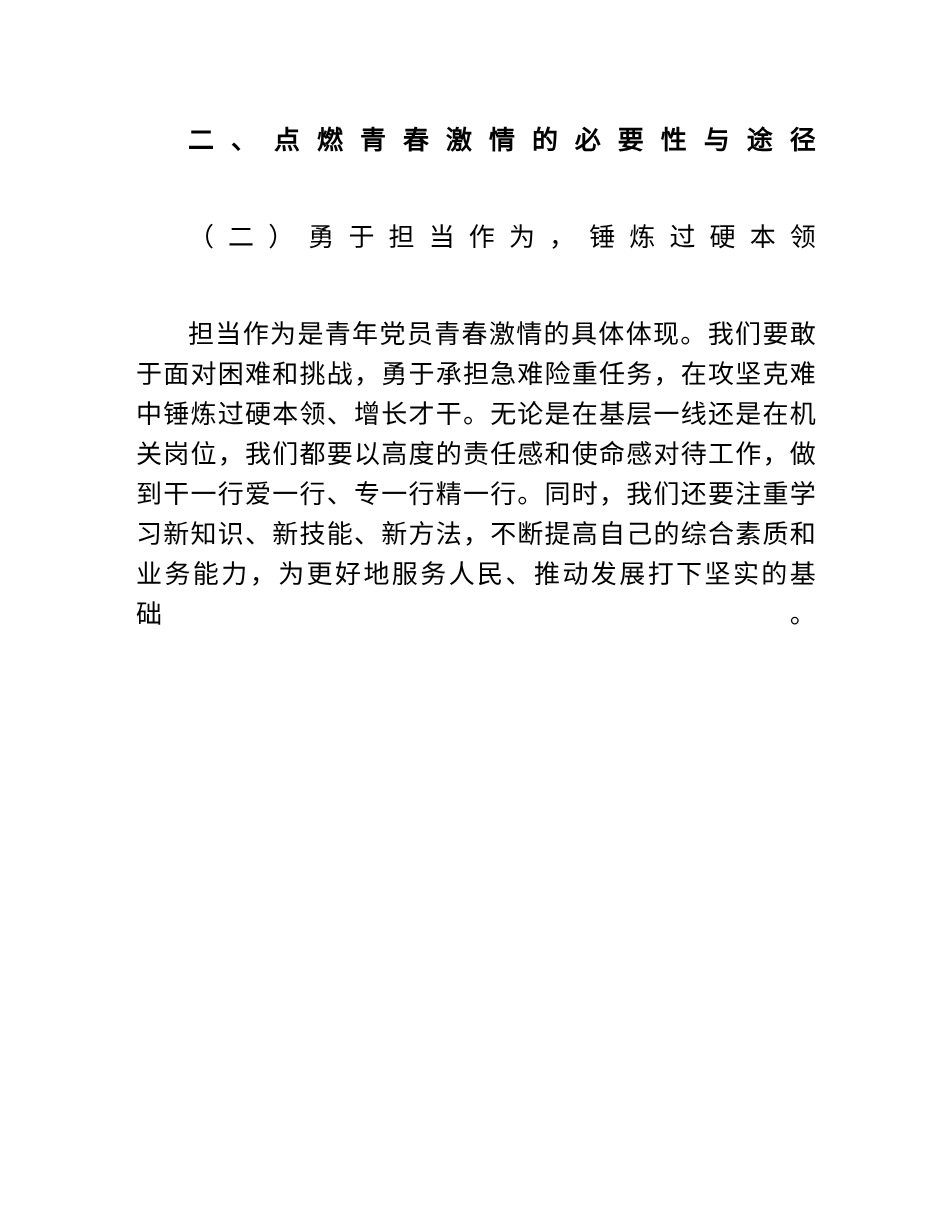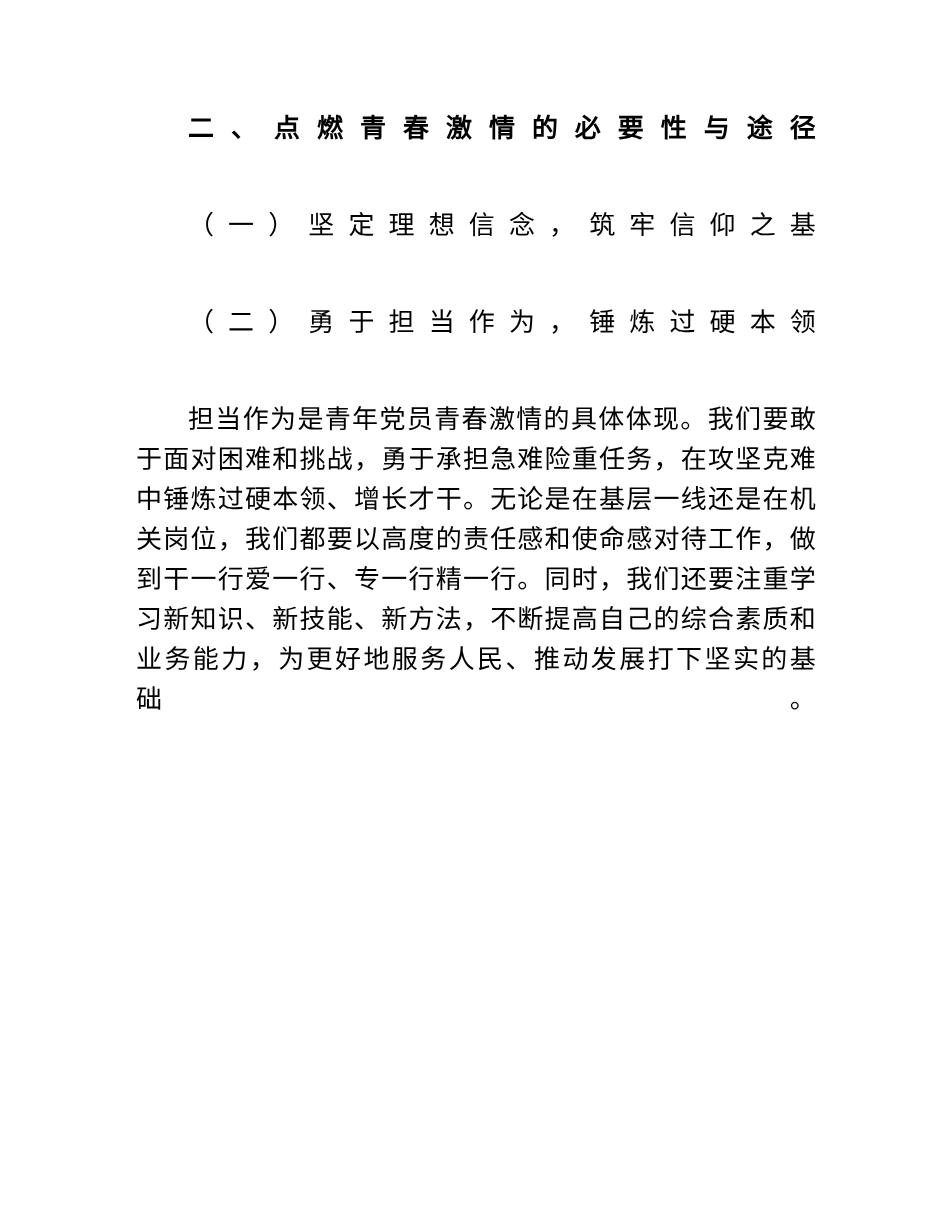--- a/index.html
+++ b/index.html
@@ -7,21 +7,21 @@
     margin: 0;
     padding: 0;
     background: #ffffff;
   }
 
   .page {
     position: relative;
     width: 950px;
     height: 980px;
     background: #ffffff;
-    margin: 4px auto;
+    margin: 16px auto;
     overflow: hidden;
     box-sizing: border-box;
   }
 
   .text-column {
     position: absolute;
     left: 136px;
     top: 104px;
     width: 680px;
   }
@@ -68,21 +68,20 @@
 </style>
 </head>
 <body>
 
 <div class="page">
   <div class="text-column">
 
     <h2 class="doc-block section-heading">二、点燃青春激情的必要性与途径</h2>
 
 
-    <h3 class="doc-block sub-heading">（一）坚定理想信念，筑牢信仰之基</h3>
 
 
     <h3 class="doc-block sub-heading">（二）勇于担当作为，锤炼过硬本领</h3>
 
     <p class="doc-block body-paragraph">担当作为是青年党员青春激情的具体体现。我们要敢于面对困难和挑战，勇于承担急难险重任务，在攻坚克难中锤炼过硬本领、增长才干。无论是在基层一线还是在机关岗位，我们都要以高度的责任感和使命感对待工作，做到干一行爱一行、专一行精一行。同时，我们还要注重学习新知识、新技能、新方法，不断提高自己的综合素质和业务能力，为更好地服务人民、推动发展打下坚实的基础。</p>
 
   </div>
 </div>
 
 </body></html>

